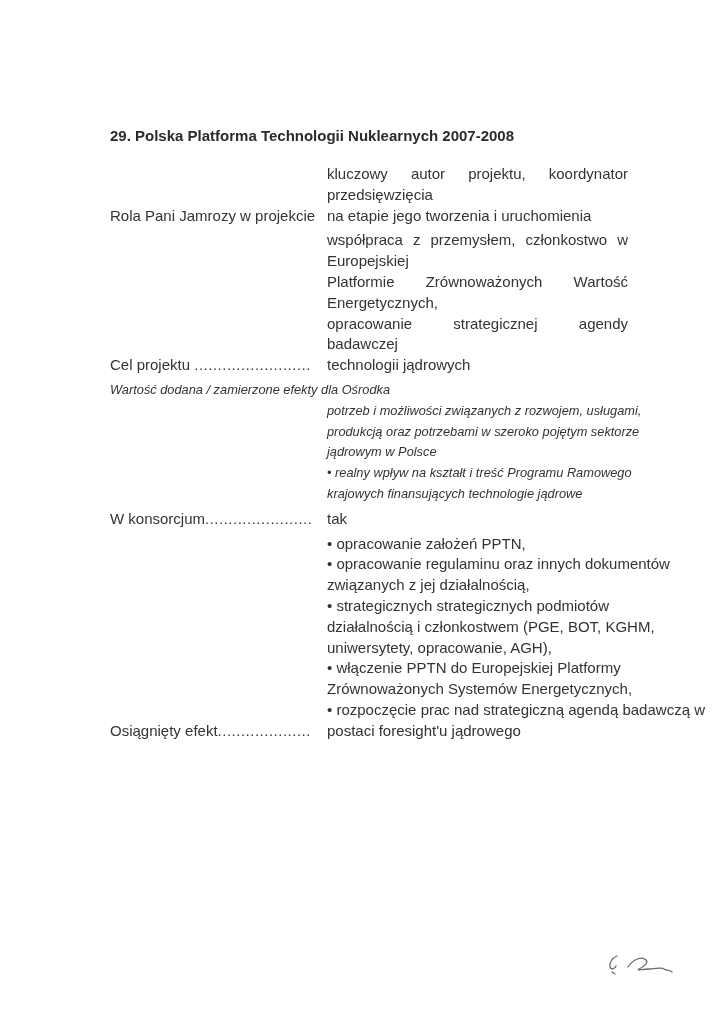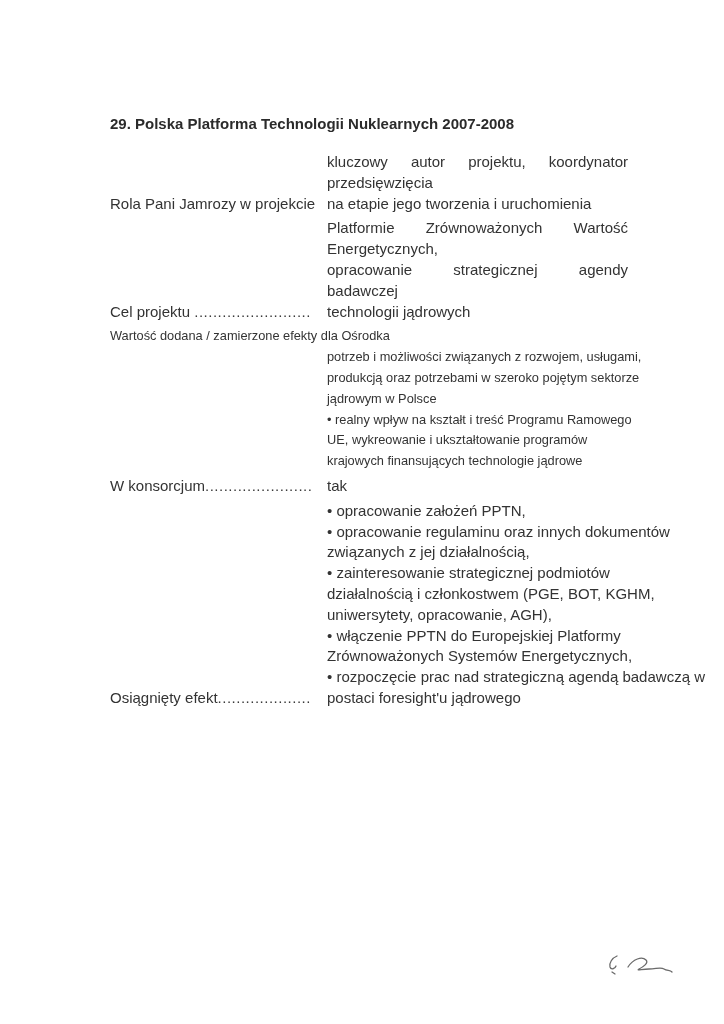--- a/index.html
+++ b/index.html
@@ -12,21 +12,21 @@
     width: 724px;
     height: 1024px;
     background: #ffffff;
     overflow: hidden;
     font-family: "Liberation Sans", "DejaVu Sans", sans-serif;
     color: #333333;
   }
   .content {
     position: absolute;
     left: 110px;
-    top: 114px;
+    top: 126px;
     width: 520px;
   }
   .doc-title {
     font-size: 15px;
     font-weight: bold;
     color: #2b2b2b;
     line-height: 19px;
     margin: 0 0 19px 0;
     white-space: nowrap;
   }
@@ -35,20 +35,21 @@
     align-items: flex-end;
     margin-bottom: 4px;
     font-size: 15px;
     line-height: 20.8px;
   }
   .field-block {
     display: block;
     margin-bottom: 4px;
     font-size: 12.8px;
     line-height: 20.8px;
+    font-style: italic;
   }
   .label-cell {
     width: 201px;
     flex: 0 0 201px;
     display: flex;
     white-space: nowrap;
   }
   .label-text { white-space: pre; }
   .leader {
     flex: 1 1 auto;
@@ -104,34 +105,34 @@
         <div class="line">na etapie jego tworzenia i uruchomienia</div>
       </div>
     </div>
 
     <div class="field">
       <div class="label-cell">
         <span class="label-text">Cel projektu </span>
         <span class="leader">.................................................</span>
       </div>
       <div class="value-cell">
+        <div class="line just">współpraca z przemysłem, członkostwo w Europejskiej</div>
         <div class="line just">Platformie Zrównoważonych Wartość Energetycznych,</div>
         <div class="line just">opracowanie strategicznej agendy badawczej</div>
         <div class="line">technologii jądrowych</div>
       </div>
     </div>
 
     <div class="field-block">
       <div class="label-full">Wartość dodana / zamierzone efekty dla Ośrodka</div>
       <div class="value-indent">
         <div class="line">potrzeb i możliwości związanych z rozwojem, usługami,</div>
         <div class="line">produkcją oraz potrzebami w szeroko pojętym sektorze</div>
         <div class="line">jądrowym w Polsce</div>
         <div class="line">• realny wpływ na kształt i treść Programu Ramowego</div>
-        <div class="line">UE, wykreowanie i ukształtowanie programów</div>
         <div class="line">krajowych finansujących technologie jądrowe</div>
       </div>
     </div>
 
     <div class="field">
       <div class="label-cell">
         <span class="label-text">W konsorcjum</span>
         <span class="leader">.................................................</span>
       </div>
       <div class="value-cell">
@@ -141,21 +142,21 @@
 
     <div class="field">
       <div class="label-cell">
         <span class="label-text">Osiągnięty efekt</span>
         <span class="leader">.................................................</span>
       </div>
       <div class="value-cell">
         <div class="line">• opracowanie założeń PPTN,</div>
         <div class="line">• opracowanie regulaminu oraz innych dokumentów</div>
         <div class="line">związanych z jej działalnością,</div>
-        <div class="line">• zainteresowanie strategicznej podmiotów</div>
+        <div class="line">• strategicznych strategicznych podmiotów</div>
         <div class="line">działalnością i członkostwem (PGE, BOT, KGHM,</div>
         <div class="line">uniwersytety, opracowanie, AGH),</div>
         <div class="line">• włączenie PPTN do Europejskiej Platformy</div>
         <div class="line">Zrównoważonych Systemów Energetycznych,</div>
         <div class="line">• rozpoczęcie prac nad strategiczną agendą badawczą w</div>
         <div class="line">postaci foresight'u jądrowego</div>
       </div>
     </div>
 
   </div>

